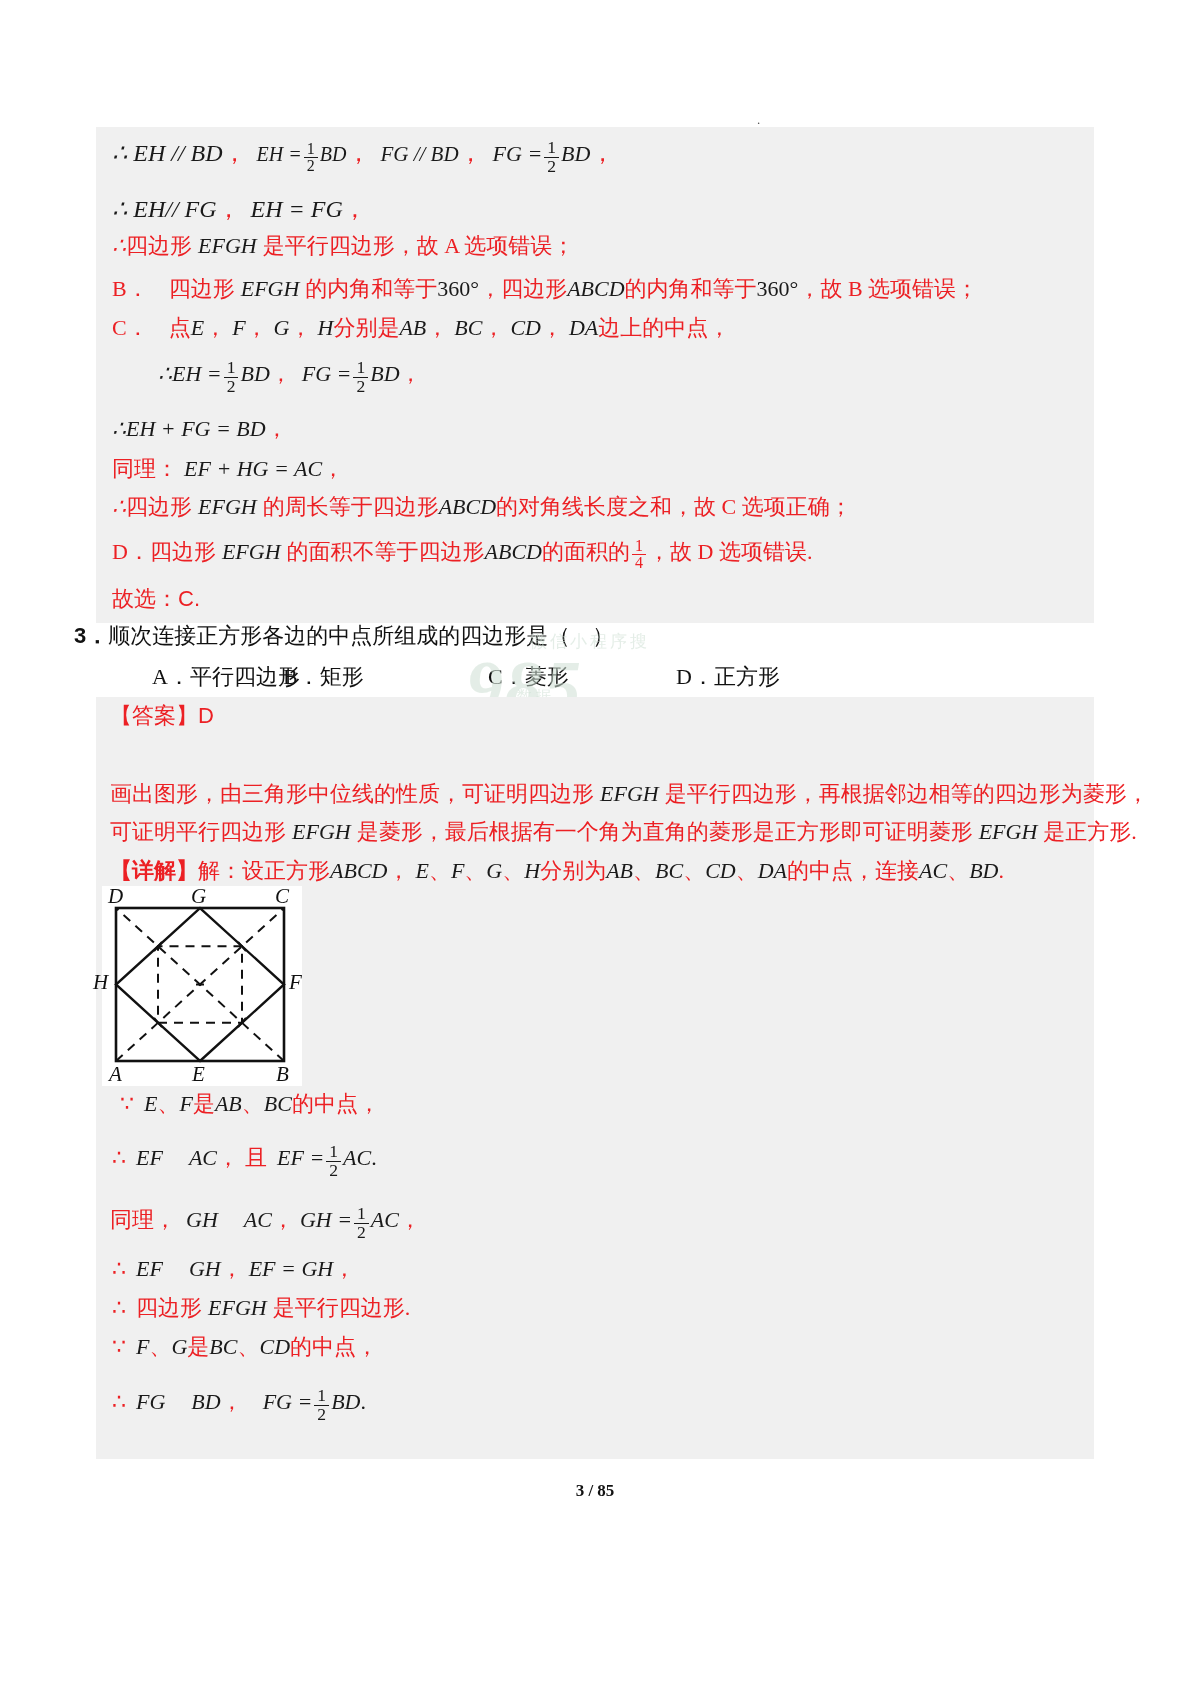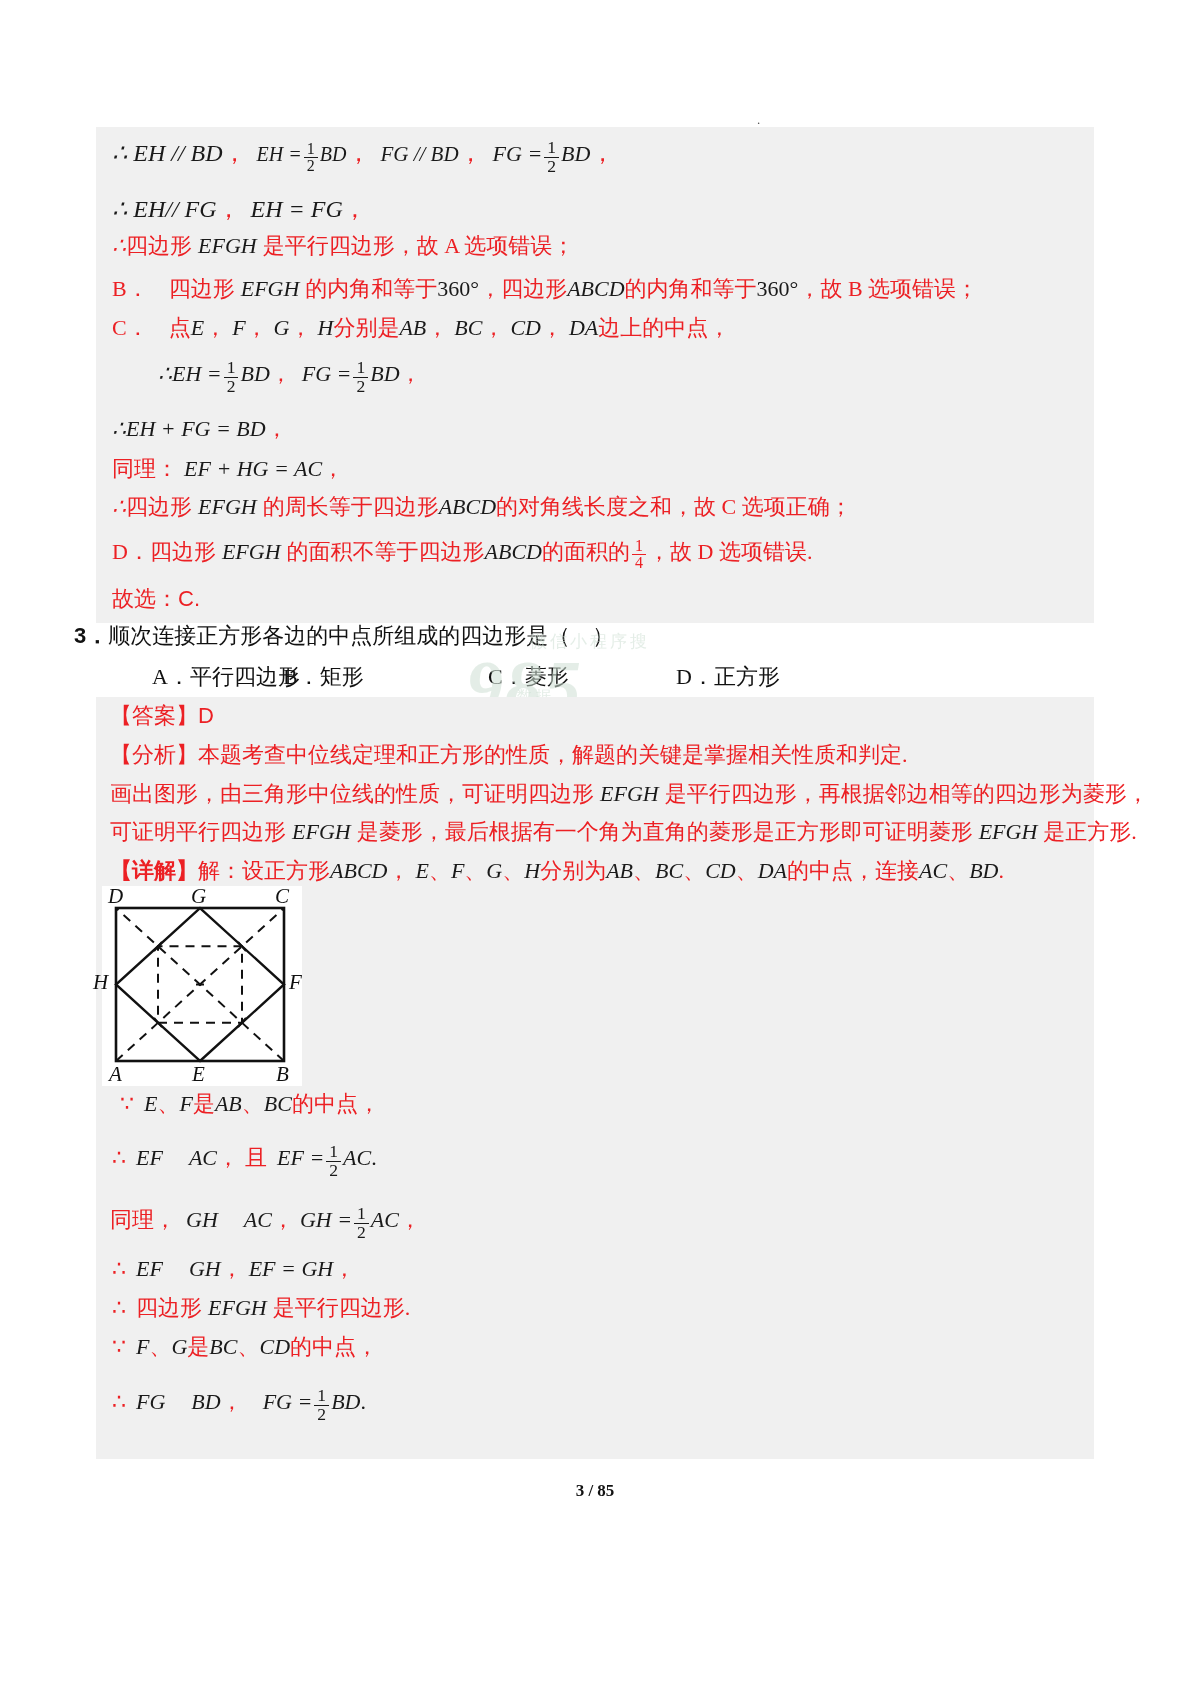--- a/index.html
+++ b/index.html
@@ -229,23 +229,20 @@
     <div style="position:absolute; left:187px; top:84px;  font-size:21px; font-style:italic; color:#111;">F</div>
     <div style="position:absolute; left:7px;   top:176px; font-size:21px; font-style:italic; color:#111;">A</div>
     <div style="position:absolute; left:90px;  top:176px; font-size:21px; font-style:italic; color:#111;">E</div>
     <div style="position:absolute; left:174px; top:176px; font-size:21px; font-style:italic; color:#111;">B</div>
   </div>
 
   <div class="line" style="left:110px; top:705px; font-size:22px;">
     <span class="cn red">【答案】</span><span class="red" style="font-family:'Liberation Sans',sans-serif;">D</span>
   </div>
 
-  <div class="line" style="left:110px; top:744px; font-size:22px;">
-    <span class="cn red">【分析】</span><span class="cn red">本题考查中位线定理和正方形的性质，解题的关键是掌握相关性质和判定.</span>
-  </div>
 
   <div class="line" style="left:110px; top:821px; font-size:22px;">
     <span class="cn red">可证明平行四边形</span><span class="sp-s"></span><span class="mi blk">EFGH</span><span class="sp-s"></span><span class="cn red">是菱形，最后根据有一个角为直角的菱形是正方形即可证明菱形</span><span class="sp-s"></span><span class="mi blk">EFGH</span><span class="sp-s"></span><span class="cn red">是正方形.</span>
   </div>
 
   <div class="line" style="left:110px; top:783px; font-size:22px;">
     <span class="cn red">画出图形，由三角形中位线的性质，可证明四边形</span><span class="sp-s"></span><span class="mi blk">EFGH</span><span class="sp-s"></span><span class="cn red">是平行四边形，再根据邻边相等的四边形为菱形，</span>
   </div>
 
   <div class="line" style="left:110px; top:860px; font-size:22px;">

